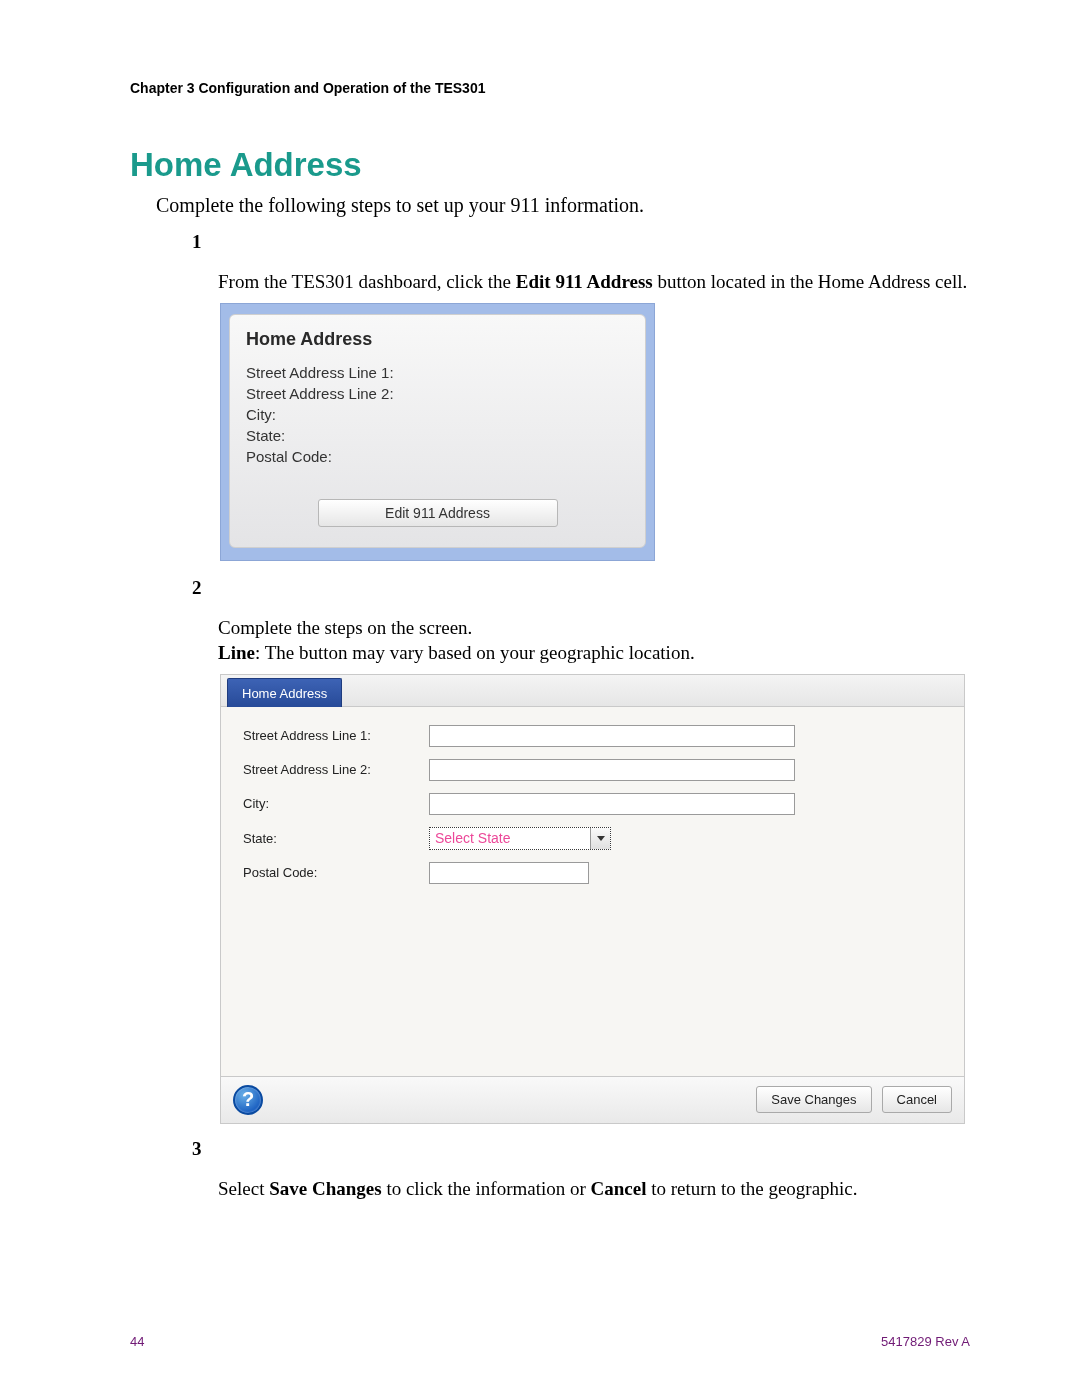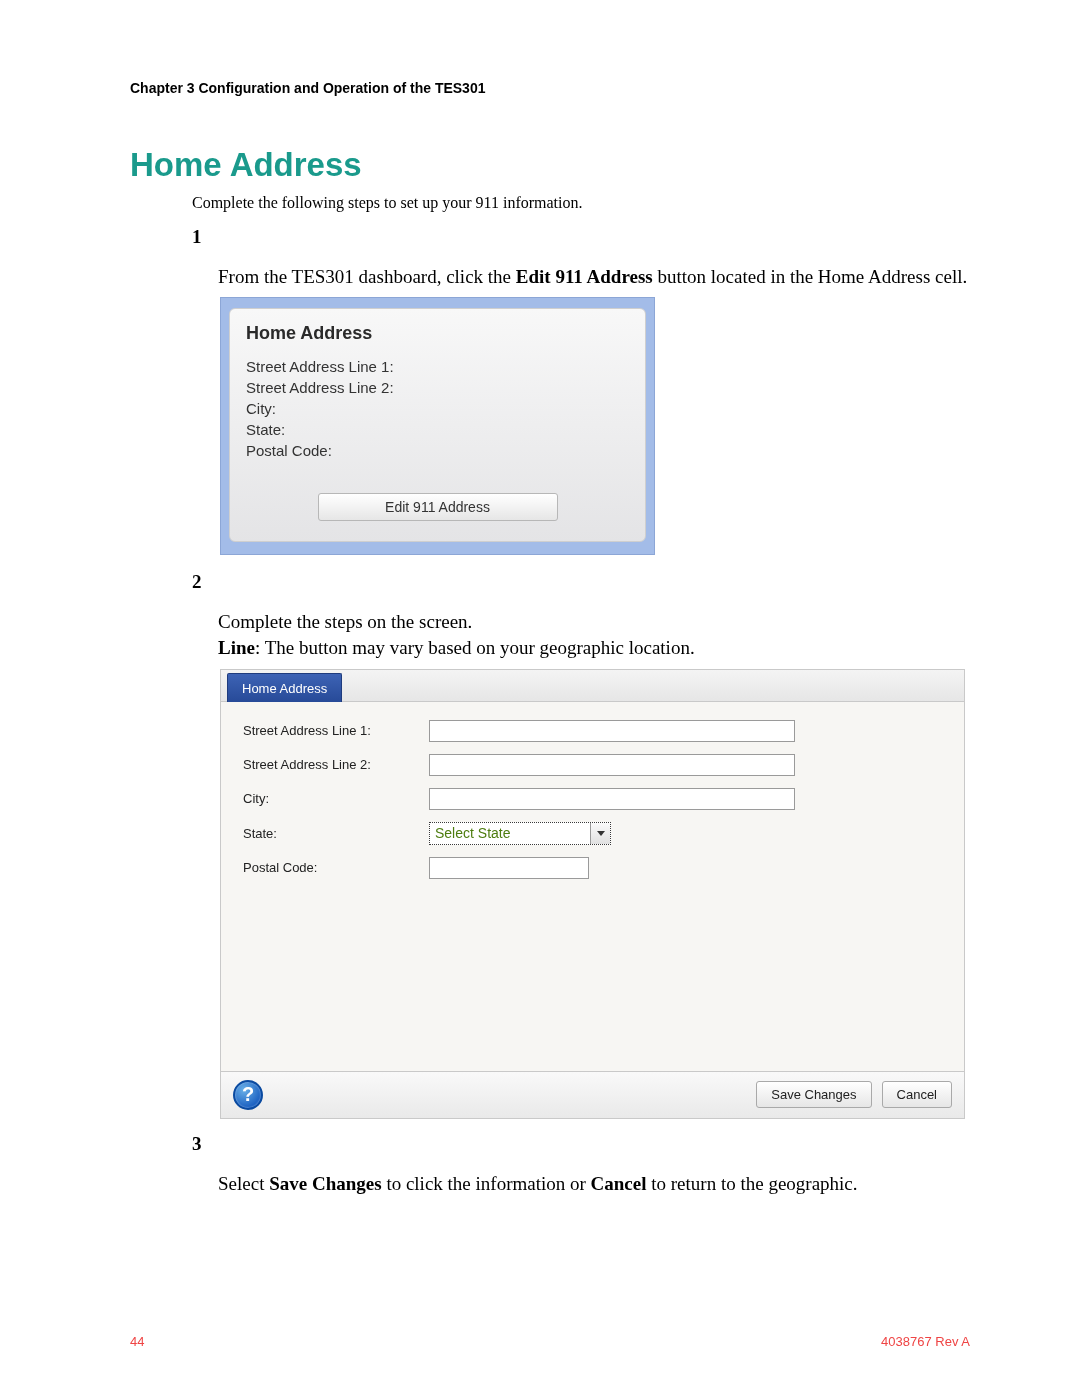--- a/index.html
+++ b/index.html
@@ -19,22 +19,22 @@
     margin-bottom: 50px;
   }
   .section-title {
     font-family: Arial, Helvetica, sans-serif;
     font-size: 33px;
     font-weight: bold;
     color: #1a9a8c;
     margin-bottom: 8px;
   }
   .body-text {
-    font-size: 16px;
-    margin: 0 0 10px 62px;
+    font-size: 20px;
+    margin: 0 0 10px 26px;
     line-height: 1.35;
   }
   .step {
     display: flex;
     margin: 4px 0 8px 62px;
     font-size: 19px;
     line-height: 1.35;
   }
   .step-num {
     font-weight: bold;
@@ -137,21 +137,21 @@
   .short-input { width: 160px; }
   .select-wrap {
     width: 182px;
     height: 23px;
     border: 1px dotted #3a3a3a;
     background: #fff;
     display: flex;
     align-items: center;
     padding: 0 0 0 5px;
     font-size: 14px;
-    color: #4d7c0f;
+    color: #ec4899;
     position: relative;
   }
   .select-arrow {
     position: absolute;
     right: 0; top: 0; bottom: 0;
     width: 20px;
     border-left: 1px solid #9a9a9a;
     background: linear-gradient(#fafafa, #e0e0e0);
     display: flex;
     align-items: center;
@@ -199,21 +199,21 @@
 
   .page-footer {
     position: absolute;
     bottom: 48px;
     left: 130px;
     right: 110px;
     display: flex;
     justify-content: space-between;
     font-size: 13px;
     font-family: Arial, sans-serif;
-    color: #ef4444;
+    color: #701a75;
   }
 </style>
 </head>
 <body>
 
 <div class="chapter-header">Chapter 3    Configuration and Operation of the TES301</div>
 
 <div class="section-title">Home Address</div>
 
 <div class="body-text">Complete the following steps to set up your 911 information.</div>
@@ -285,14 +285,14 @@
 
 <div class="step">
   <div class="step-num">3</div>
   <div class="step-body">
     <span>Select </span><span class="bold">Save Changes</span><span> to click the information or </span><span class="bold">Cancel</span><span> to return to the geographic.</span>
   </div>
 </div>
 
 <div class="page-footer">
   <span>44</span>
-  <span>4038767 Rev A</span>
+  <span>5417829 Rev A</span>
 </div>
 
 </body></html>

